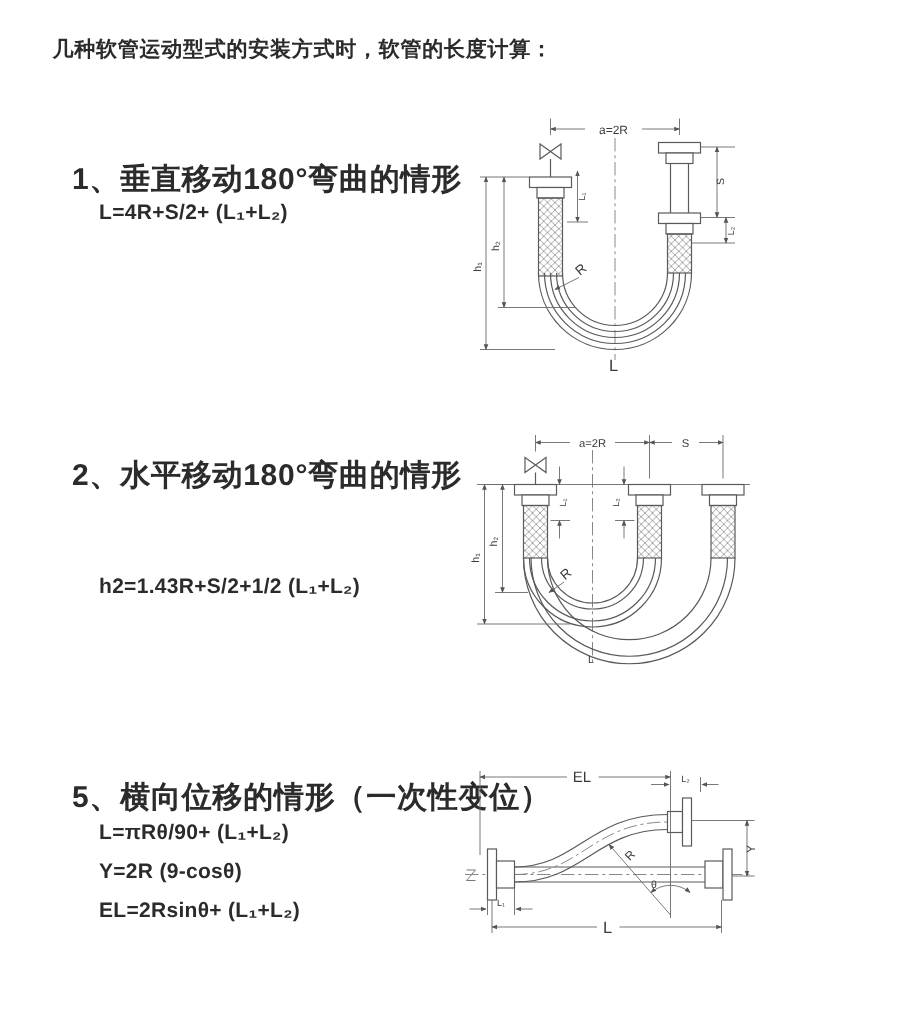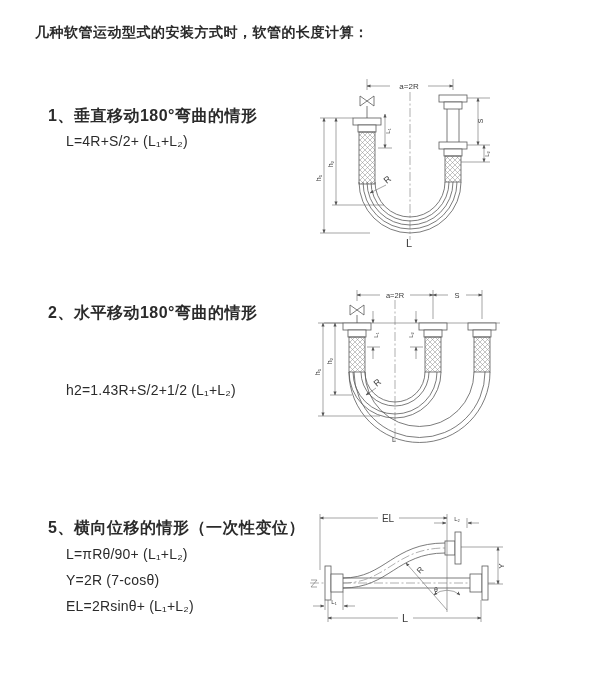--- a/index.html
+++ b/index.html
@@ -1,20 +1,20 @@
 <!DOCTYPE html>
 <html><head>
 <meta charset="utf-8">
 <style>
   html,body{margin:0;padding:0;background:#fff;}
   #page{position:relative;width:600px;height:627px;background:#ffffff;overflow:hidden;
         font-family:"Liberation Sans","DejaVu Sans",sans-serif;color:#2b2b2b;}
   .title{position:absolute;left:35px;top:24px;font-size:14px;font-weight:bold;letter-spacing:.5px;}
-  .sec-heading{position:absolute;font-size:16px;font-weight:bold;letter-spacing:.5px;white-space:nowrap;}
-  .formula{position:absolute;font-size:14px;font-weight:400;white-space:nowrap;letter-spacing:.2px;}
+  .sec-heading{position:absolute;font-size:20px;font-weight:bold;letter-spacing:.5px;white-space:nowrap;}
+  .formula{position:absolute;font-size:14px;font-weight:700;white-space:nowrap;letter-spacing:.2px;}
   svg{position:absolute;overflow:visible;}
   svg text{font-family:"Liberation Sans","DejaVu Sans",sans-serif;fill:#3a3a3a;}
   .dln{stroke:#5a5a5a;stroke-width:0.8;fill:none;}
   .thin{stroke:#6a6a6a;stroke-width:0.6;fill:none;}
   .cl{stroke:#7a7a7a;stroke-width:0.6;fill:none;stroke-dasharray:9 2.5 2 2.5;}
   .wh{fill:#ffffff;stroke:#5a5a5a;stroke-width:0.8;}
   .hose{stroke:#5a5a5a;stroke-width:0.8;}
 </style>
 </head>
 <body>
@@ -24,21 +24,21 @@
   <div class="title">几种软管运动型式的安装方式时，软管的长度计算：</div>
 
   <div class="sec-heading" style="left:48px;top:106px">1、垂直移动180°弯曲的情形</div>
   <div class="formula" style="left:66px;top:133px">L=4R+S/2+ (L₁+L₂)</div>
 
   <div class="sec-heading" style="left:48px;top:303px">2、水平移动180°弯曲的情形</div>
   <div class="formula" style="left:66px;top:382px">h2=1.43R+S/2+1/2 (L₁+L₂)</div>
 
   <div class="sec-heading" style="left:48px;top:518px">5、横向位移的情形（一次性变位）</div>
   <div class="formula" style="left:66px;top:546px">L=πRθ/90+ (L₁+L₂)</div>
-  <div class="formula" style="left:66px;top:572px">Y=2R (7-cosθ)</div>
+  <div class="formula" style="left:66px;top:572px">Y=2R (9-cosθ)</div>
   <div class="formula" style="left:66px;top:598px">EL=2Rsinθ+ (L₁+L₂)</div>
 
   <svg style="left:310px;top:70px" width="290" height="190" viewBox="0 0 290 190">
     <defs>
       <marker id="ar1" viewBox="0 0 10 10" refX="9" refY="5" markerWidth="6.5" markerHeight="6.5" orient="auto-start-reverse">
         <path d="M0,1 L10,5 L0,9 z" fill="#555"></path>
       </marker>
       <pattern id="h1p" width="5" height="5" patternUnits="userSpaceOnUse">
         <path d="M0,0 L5,5 M5,0 L0,5" stroke="#8a8a8a" stroke-width="0.5"></path>
       </pattern>

